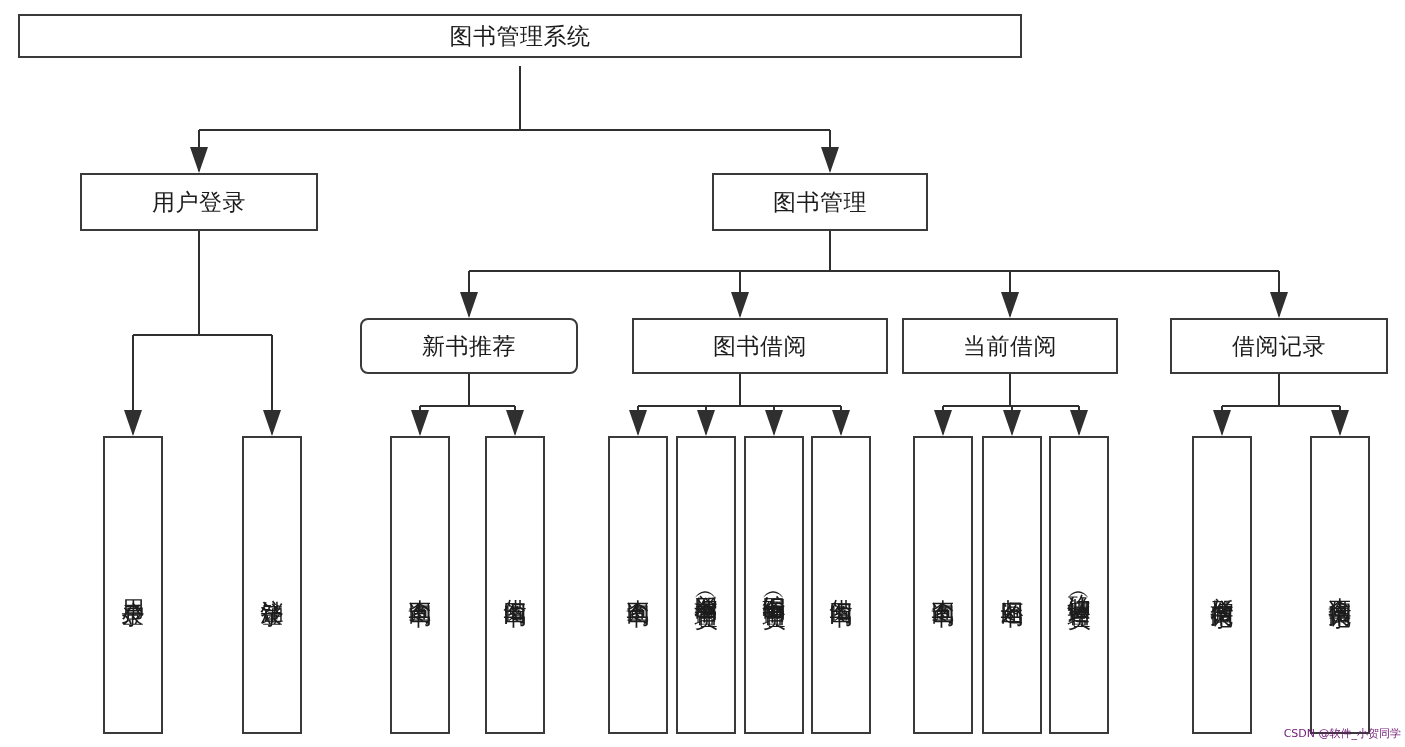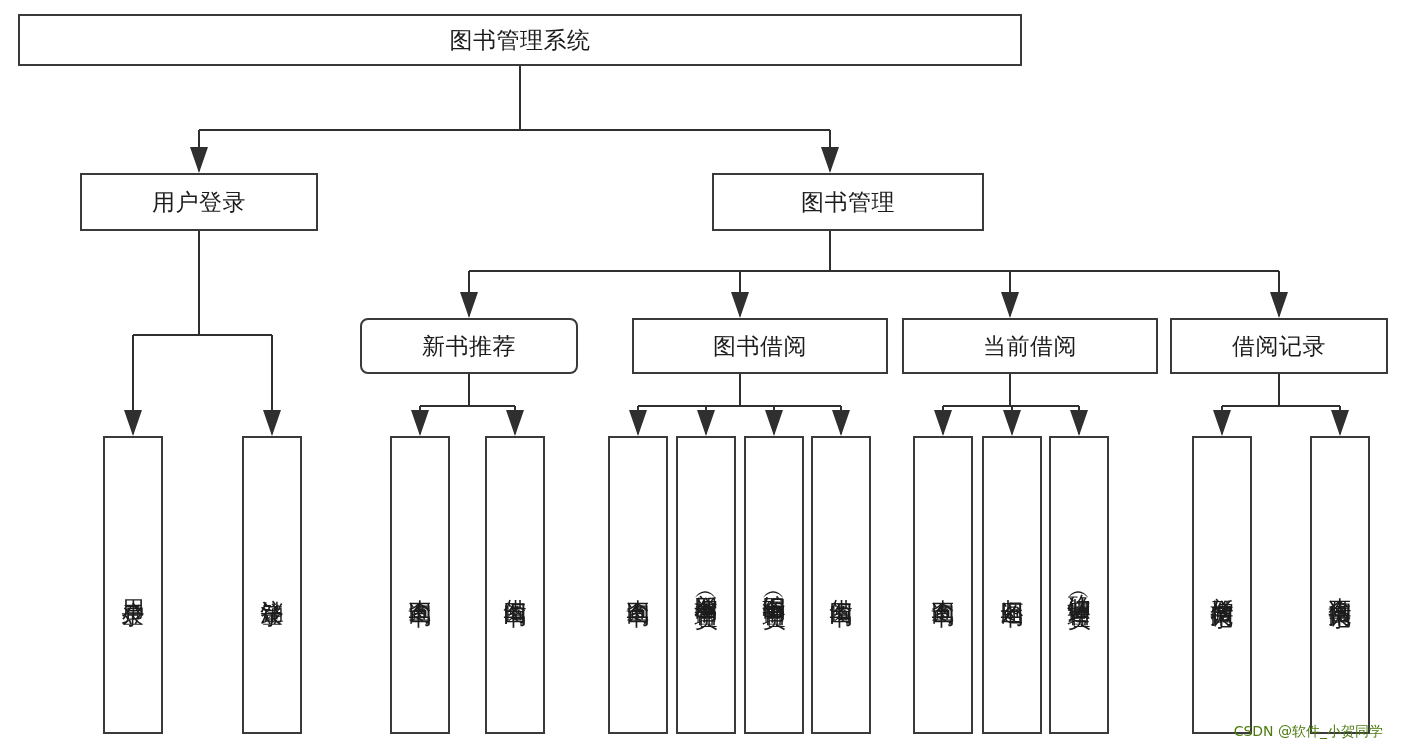--- a/index.html
+++ b/index.html
@@ -47,24 +47,24 @@
     padding: 6px 0;
     text-align: center;
   }
   .node.vert span {
     writing-mode: vertical-rl;
     text-orientation: upright;
     display: block;
   }
   #watermark {
     position: absolute;
-    right: 22px;
+    right: 4px;
     bottom: 6px;
-    font-size: 14px;
-    color: #4d7c0f;
+    font-size: 11px;
+    color: #701a75;
     white-space: nowrap;
     font-family: "DejaVu Sans", "Liberation Sans", sans-serif;
   }
 </style>
 </head>
 <body>
 
 <div id="canvas">
   <svg id="edges" viewBox="0 0 1405 747">
       <line x1="520" y1="66" x2="520" y2="130" stroke="#2f2f2f" stroke-width="2.6" shape-rendering="crispEdges"></line>
@@ -114,36 +114,36 @@
       <line x1="1079" y1="406" x2="1079" y2="434" stroke="#2f2f2f" stroke-width="2.6" shape-rendering="crispEdges"></line>
       <path d="M 1070 410 L 1088 410 L 1079 436 Z" fill="#2f2f2f"></path>
       <line x1="1279" y1="374" x2="1279" y2="406" stroke="#2f2f2f" stroke-width="2.6" shape-rendering="crispEdges"></line>
       <line x1="1222" y1="406" x2="1340" y2="406" stroke="#2f2f2f" stroke-width="2.6" shape-rendering="crispEdges"></line>
       <line x1="1222" y1="406" x2="1222" y2="434" stroke="#2f2f2f" stroke-width="2.6" shape-rendering="crispEdges"></line>
       <path d="M 1213 410 L 1231 410 L 1222 436 Z" fill="#2f2f2f"></path>
       <line x1="1340" y1="406" x2="1340" y2="434" stroke="#2f2f2f" stroke-width="2.6" shape-rendering="crispEdges"></line>
       <path d="M 1331 410 L 1349 410 L 1340 436 Z" fill="#2f2f2f"></path>
     </svg>
   <div id="node-layer">
-      <div class="node horiz" style="left: 18px; top: 14px; width: 1004px; height: 52px;">
+      <div class="node horiz" style="left: 18px; top: 14px; width: 1004px; height: 44px;">
         <span>图书管理系统</span>
       </div>
       <div class="node horiz" style="left: 80px; top: 173px; width: 238px; height: 58px;">
         <span>用户登录</span>
       </div>
-      <div class="node horiz" style="left: 712px; top: 173px; width: 272px; height: 58px;">
+      <div class="node horiz" style="left: 712px; top: 173px; width: 216px; height: 58px;">
         <span>图书管理</span>
       </div>
       <div class="node horiz" style="left: 360px; top: 318px; width: 218px; height: 56px; border-radius: 8px;">
         <span>新书推荐</span>
       </div>
       <div class="node horiz" style="left: 632px; top: 318px; width: 256px; height: 56px;">
         <span>图书借阅</span>
       </div>
-      <div class="node horiz" style="left: 902px; top: 318px; width: 256px; height: 56px;">
+      <div class="node horiz" style="left: 902px; top: 318px; width: 216px; height: 56px;">
         <span>当前借阅</span>
       </div>
       <div class="node horiz" style="left: 1170px; top: 318px; width: 218px; height: 56px; text-align: right;">
         <span>借阅记录</span>
       </div>
       <div class="node vert" style="left: 103px; top: 436px; width: 60px; height: 298px;">
         <span>用户登录</span>
       </div>
       <div class="node vert" style="left: 242px; top: 436px; width: 60px; height: 298px;">
         <span>注销登录</span>

